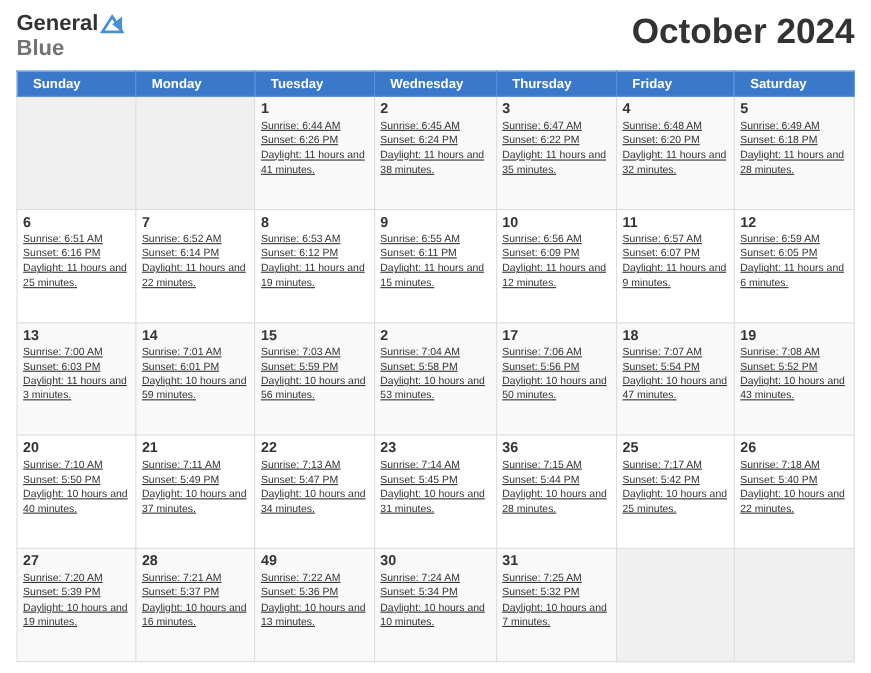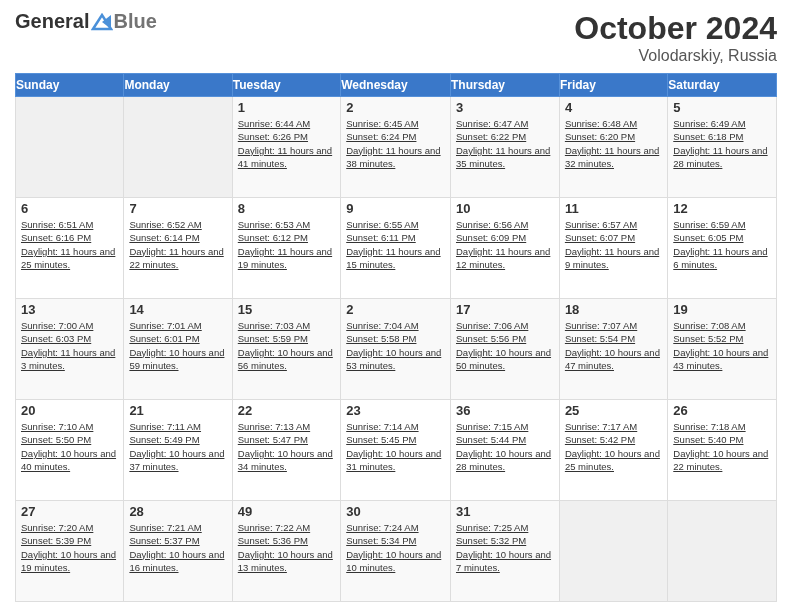--- a/index.html
+++ b/index.html
@@ -18,21 +18,21 @@
       flex-direction: column;
     }
     .header {
       display: flex;
       justify-content: space-between;
       align-items: flex-start;
       margin-bottom: 8px;
     }
     .logo {
       display: flex;
-      flex-direction: row;
+      flex-direction: column;
       align-items: flex-start;
     }
     .title-block {
       text-align: right;
     }
     .month-title {
       font-size: 32px;
       color: #333;
       font-weight: bold;
     }
@@ -43,21 +43,21 @@
     .calendar {
       width: 100%;
       border-collapse: collapse;
       flex: 1;
     }
     .calendar thead tr th {
       background: #3a78c9;
       color: #fff;
       font-size: 12px;
       font-weight: bold;
-      padding: 4px 0;
+      padding: 4px 14px;
       text-align: left;
       border: 1px solid #5590d9;
     }
     .calendar tbody tr td {
       border: 1px solid #ddd;
       vertical-align: top;
       padding: 3px 5px;
       font-size: 10px;
       color: #333;
       width: 113px;
@@ -94,21 +94,20 @@
         <span style="font-size:20px;font-weight:bold;color:#333;">General</span>
         <svg width="22" height="18" viewBox="0 0 22 18" style="margin-left:2px;">
           <polygon points="2,16 11,2 20,16" fill="none" stroke="#4a90d9" stroke-width="2.5"></polygon>
           <polygon points="11,9 20,2 20,16" fill="#4a90d9"></polygon>
         </svg>
       </div>
       <span style="font-size:20px;font-weight:bold;color:#737373;">Blue</span>
     </div>
     <div class="title-block">
       <div class="month-title">October 2024</div>
-      <div class="subtitle">Volodarskiy, Russia</div>
     </div>
   </div>
 
   <table class="calendar">
     <thead>
       <tr>
       <th>Sunday</th>
           <th>Monday</th>
           <th>Tuesday</th>
           <th>Wednesday</th>

